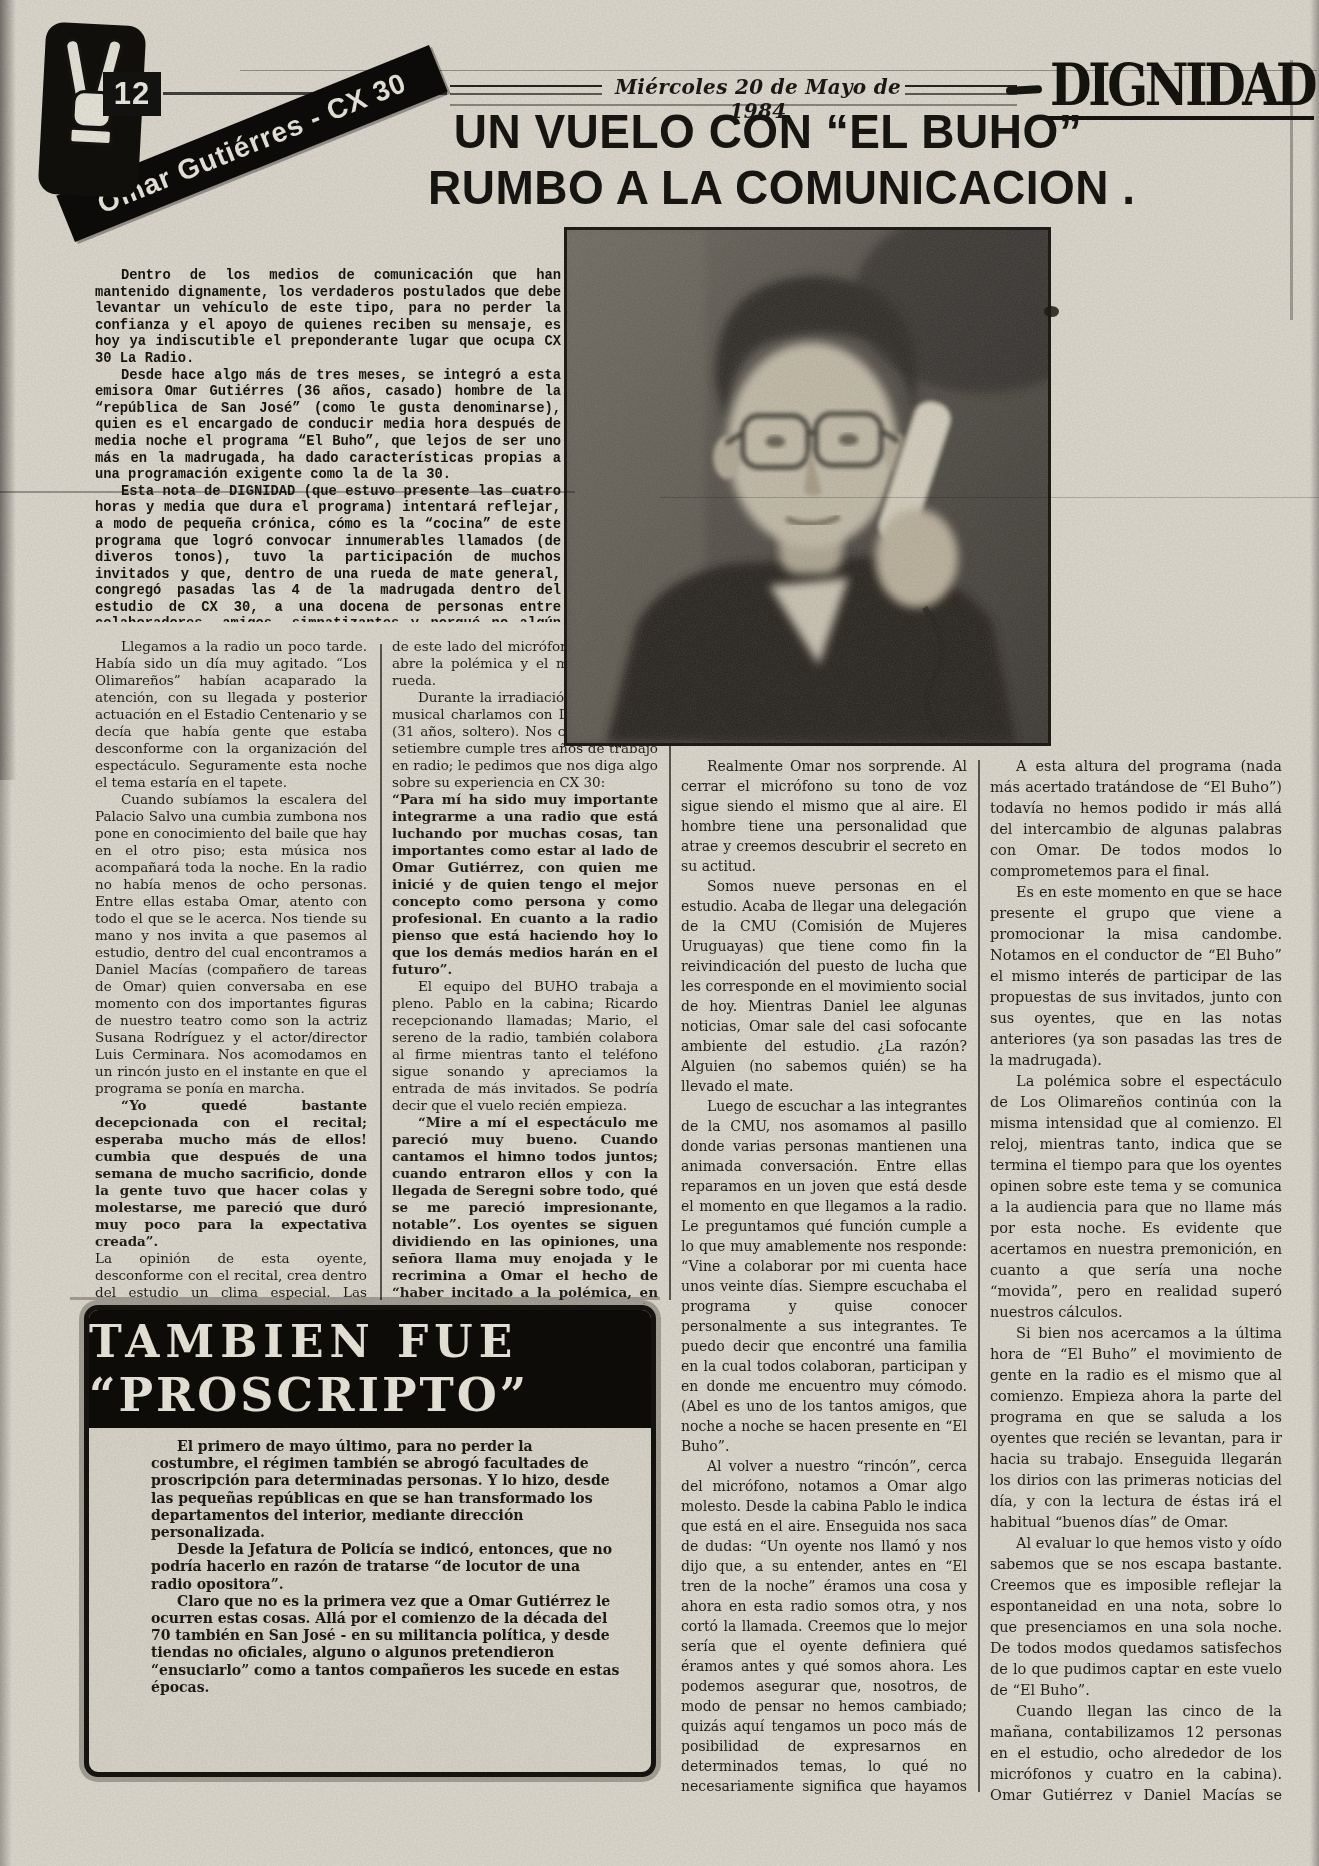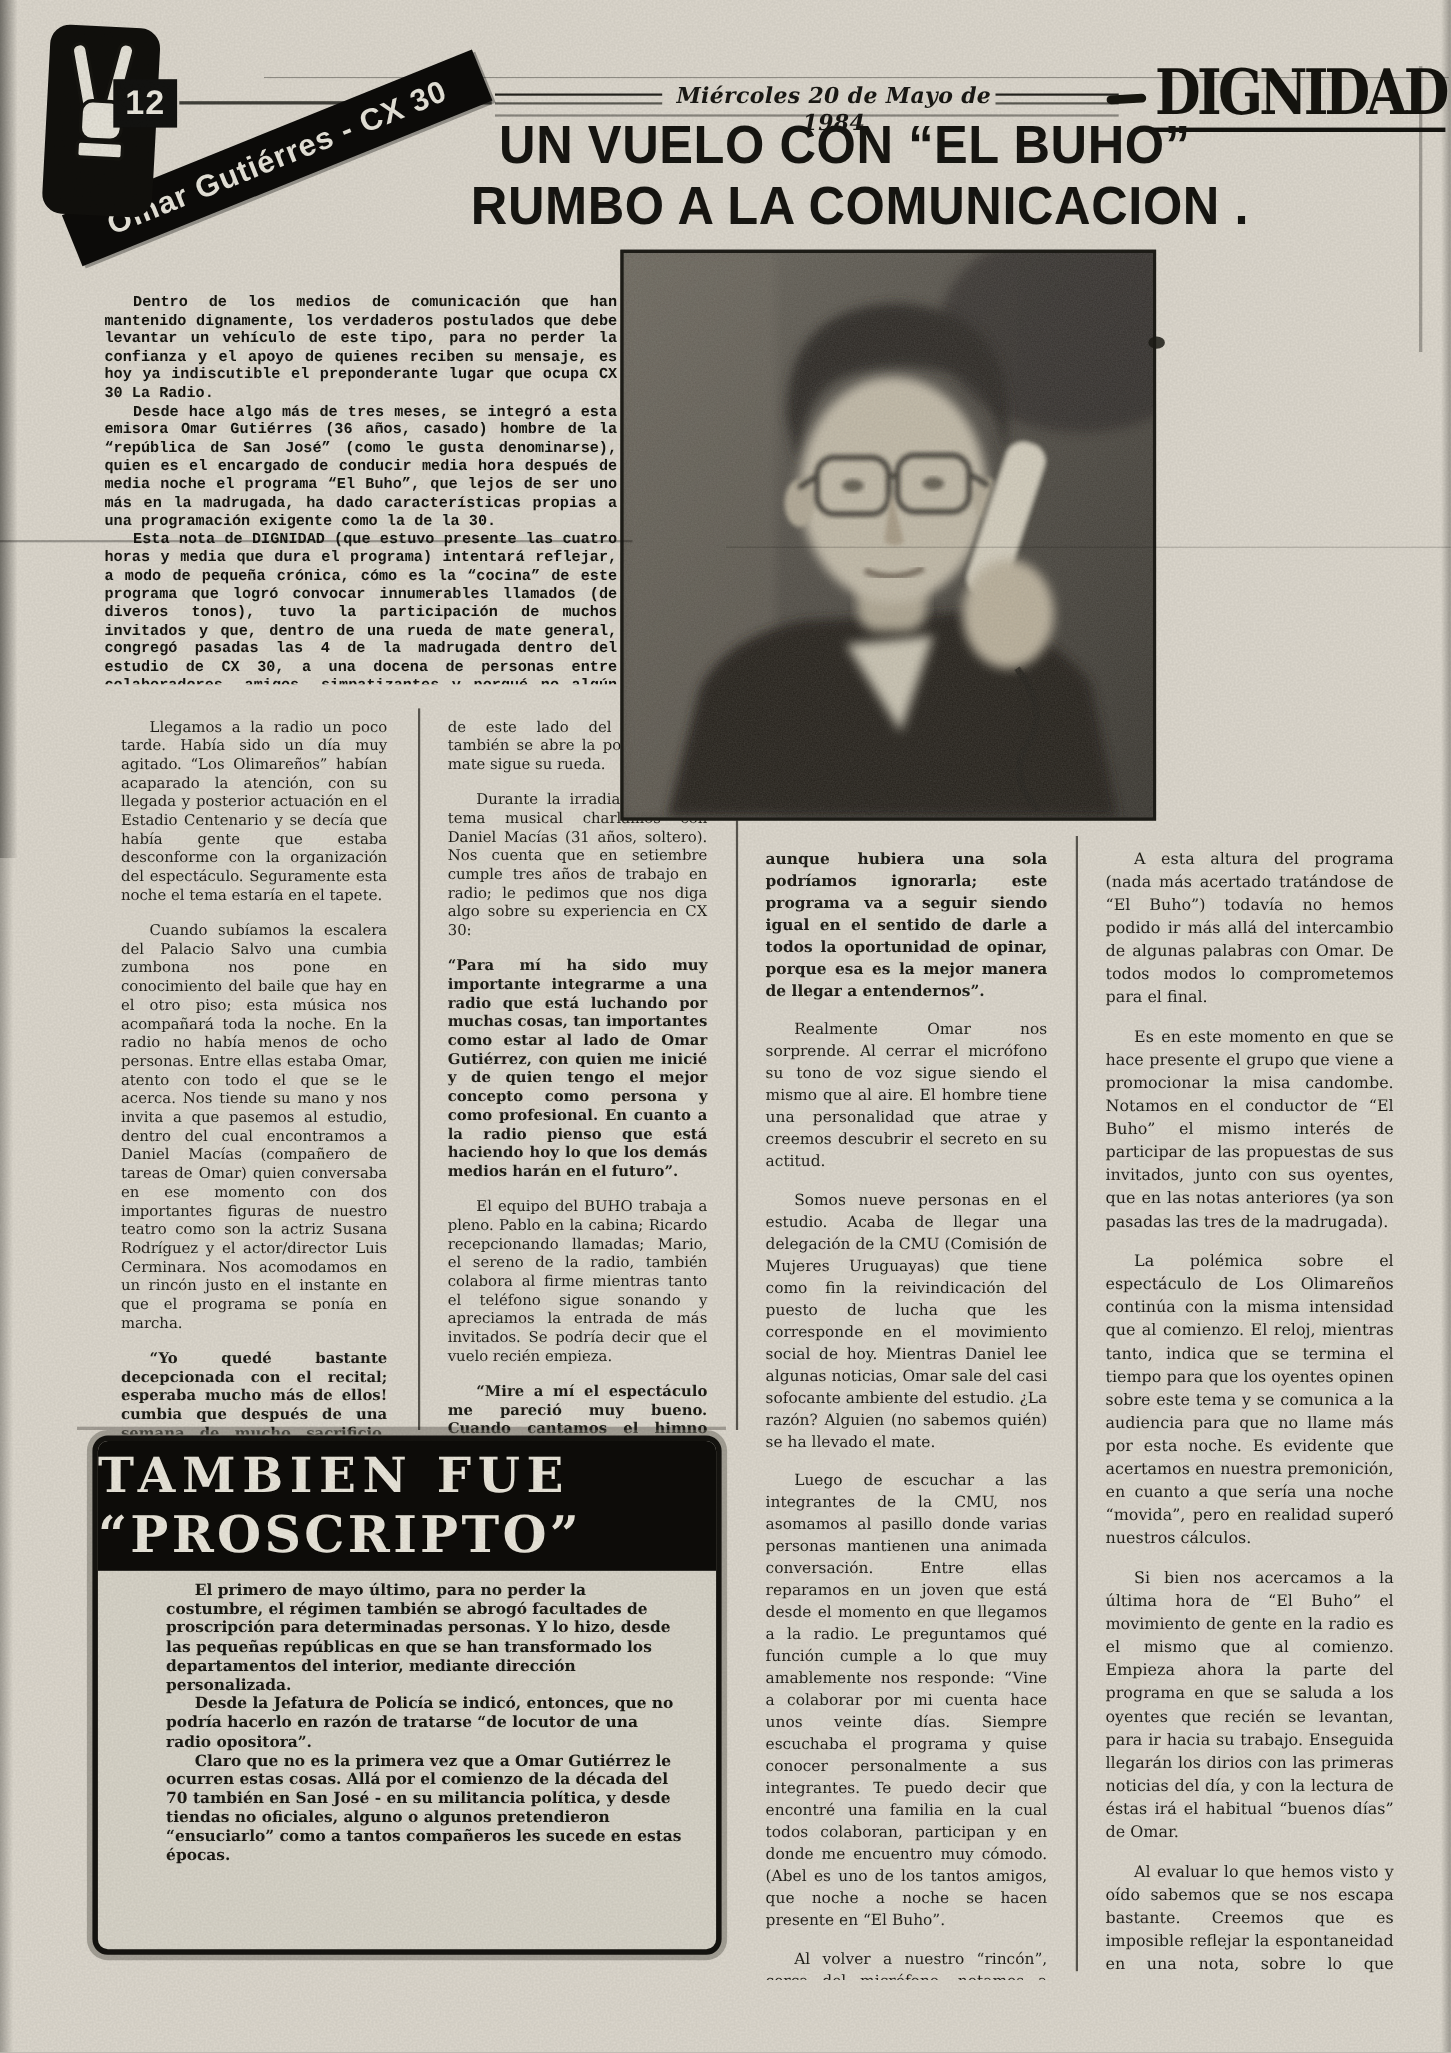--- a/index.html
+++ b/index.html
@@ -40,21 +40,21 @@
   
   .lead{position:absolute;left:95px;top:268px;width:466px;height:354px;overflow:hidden}
   .lead p{font-family:Liberation Mono, monospace;font-weight:bold;font-size:13.8px;line-height:16.6px;
     text-align:justify;color:#151510}
   
   .photo{position:absolute;left:564px;top:227px;width:487px;height:519px;border:3px solid #1d1c17;
     background:#55514a;z-index:2}
   .photo svg{display:block}
   
   .bodycol{position:absolute;overflow:hidden;color:#1f1e18}
-  .bodycol p{margin:15px;text-align:justify}
+  .bodycol p{margin:0;text-align:justify}
   .c1{left:95px;top:638px;width:272px;height:666px;font-size:13.5px;line-height:17px}
   .c2{left:392px;top:638px;width:266px;height:666px;font-size:13.5px;line-height:17px}
   .c3{left:681px;top:756px;width:286px;height:1044px;font-size:14px;line-height:20px}
   .c4{left:990px;top:756px;width:292px;height:1044px;font-size:14.5px;line-height:21px}
   .ind{text-indent:26px}
   .b{font-weight:bold}
   .vrule{position:absolute;width:2px;background:#37352e;opacity:.8}
   .v1{left:380px;top:644px;height:656px}
   .v2{left:669px;top:648px;height:652px}
   .v3{left:978px;top:760px;height:1032px}
@@ -179,21 +179,20 @@
       <p>La opinión de esta oyente, desconforme con el recital, crea dentro del estudio un clima especial. Las razones se dividen a favor y en contra. Omar sale del estudio, vuelve enseguida con el mate en la mano y con la misma naturalidad que hace esto, conduce el programa. Mientras tanto el teléfono no deja de sonar. Menudo trabajo tiene Ricardo Giorello el encargado de grabar las llamadas.</p>
     </div>
   <div class="bodycol c2">
       <p>de este lado del micrófono también se abre la polémica y el mate sigue su rueda.</p>
       <p class="ind">Durante la irradiación de un tema musical charlamos con Daniel Macías (31 años, soltero). Nos cuenta que en setiembre cumple tres años de trabajo en radio; le pedimos que nos diga algo sobre su experiencia en CX 30:</p>
       <p class="b">“Para mí ha sido muy importante integrarme a una radio que está luchando por muchas cosas, tan importantes como estar al lado de Omar Gutiérrez, con quien me inicié y de quien tengo el mejor concepto como persona y como profesional. En cuanto a la radio pienso que está haciendo hoy lo que los demás medios harán en el futuro”.</p>
       <p class="ind">El equipo del BUHO trabaja a pleno. Pablo en la cabina; Ricardo recepcionando llamadas; Mario, el sereno de la radio, también colabora al firme mientras tanto el teléfono sigue sonando y apreciamos la entrada de más invitados. Se podría decir que el vuelo recién empieza.</p>
       <p class="b ind">“Mire a mí el espectáculo me pareció muy bueno. Cuando cantamos el himno todos juntos; cuando entraron ellos y con la llegada de Seregni sobre todo, qué se me pareció impresionante, notable”. Los oyentes se siguen dividiendo en las opiniones, una señora llama muy enojada y le recrimina a Omar el hecho de “haber incitado a la polémica, en contra de “Los Olimareños” según ella.</p>
     </div>
   <div class="bodycol c3">
-      <p class="b">aunque hubiera una sola podríamos ignorarla; este programa va a seguir siendo igual en el sentido de darle a todos la oportunidad de opinar, porque esa es la mejor manera de llegar a entendernos”.</p>
       <p class="ind">Realmente Omar nos sorprende. Al cerrar el micrófono su tono de voz sigue siendo el mismo que al aire. El hombre tiene una personalidad que atrae y creemos descubrir el secreto en su actitud.</p>
       <p class="ind">Somos nueve personas en el estudio. Acaba de llegar una delegación de la CMU (Comisión de Mujeres Uruguayas) que tiene como fin la reivindicación del puesto de lucha que les corresponde en el movimiento social de hoy. Mientras Daniel lee algunas noticias, Omar sale del casi sofocante ambiente del estudio. ¿La razón? Alguien (no sabemos quién) se ha llevado el mate.</p>
       <p class="ind">Luego de escuchar a las integrantes de la CMU, nos asomamos al pasillo donde varias personas mantienen una animada conversación. Entre ellas reparamos en un joven que está desde el momento en que llegamos a la radio. Le preguntamos qué función cumple a lo que muy amablemente nos responde: “Vine a colaborar por mi cuenta hace unos veinte días. Siempre escuchaba el programa y quise conocer personalmente a sus integrantes. Te puedo decir que encontré una familia en la cual todos colaboran, participan y en donde me encuentro muy cómodo. (Abel es uno de los tantos amigos, que noche a noche se hacen presente en “El Buho”.</p>
       <p class="ind">Al volver a nuestro “rincón”, cerca del micrófono, notamos a Omar algo molesto. Desde la cabina Pablo le indica que está en el aire. Enseguida nos saca de dudas: “Un oyente nos llamó y nos dijo que, a su entender, antes en “El tren de la noche” éramos una cosa y ahora en esta radio somos otra, y nos cortó la llamada. Creemos que lo mejor sería que el oyente definiera qué éramos antes y qué somos ahora. Les podemos asegurar que, nosotros, de modo de pensar no hemos cambiado; quizás aquí tengamos un poco más de posibilidad de expresarnos en determinados temas, lo qué no necesariamente significa que hayamos cambiado como personas”. Luego nos contará que muchas veces lo llaman para discrepar o para apoyarlo, pero que, en todos los casos, intenta que</p>
     </div>
   <div class="bodycol c4">
       <p class="ind">A esta altura del programa (nada más acertado tratándose de “El Buho”) todavía no hemos podido ir más allá del intercambio de algunas palabras con Omar. De todos modos lo comprometemos para el final.</p>
       <p class="ind">Es en este momento en que se hace presente el grupo que viene a promocionar la misa candombe. Notamos en el conductor de “El Buho” el mismo interés de participar de las propuestas de sus invitados, junto con sus oyentes, que en las notas anteriores (ya son pasadas las tres de la madrugada).</p>
       <p class="ind">La polémica sobre el espectáculo de Los Olimareños continúa con la misma intensidad que al comienzo. El reloj, mientras tanto, indica que se termina el tiempo para que los oyentes opinen sobre este tema y se comunica a la audiencia para que no llame más por esta noche. Es evidente que acertamos en nuestra premonición, en cuanto a que sería una noche “movida”, pero en realidad superó nuestros cálculos.</p>
       <p class="ind">Si bien nos acercamos a la última hora de “El Buho” el movimiento de gente en la radio es el mismo que al comienzo. Empieza ahora la parte del programa en que se saluda a los oyentes que recién se levantan, para ir hacia su trabajo. Enseguida llegarán los dirios con las primeras noticias del día, y con la lectura de éstas irá el habitual “buenos días” de Omar.</p>

